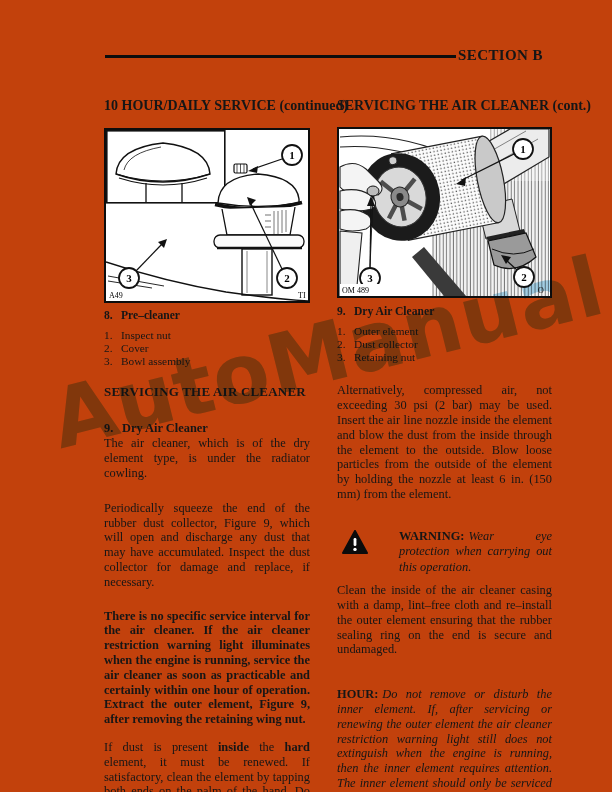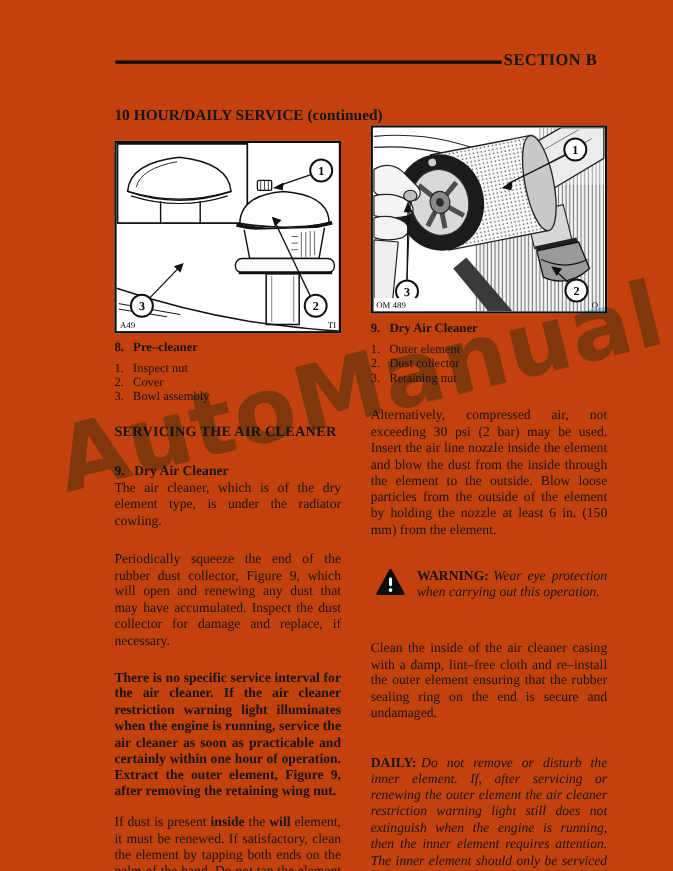--- a/index.html
+++ b/index.html
@@ -29,26 +29,26 @@
   
   .section-heading{margin-top:18px;font-weight:bold;font-size:13px;line-height:14px;letter-spacing:.2px;}
   .sub-heading{margin-top:23px;font-weight:bold;font-size:12.4px;line-height:13px;display:flex;}
   .sub-heading .num{width:18px;}
   
   .para{font-size:12.4px;line-height:14.8px;text-align:justify;}
   .m1{margin-top:1px;}
   .m13{margin-top:13px;}
   .m19{margin-top:19px;font-weight:bold;}
   .m20{margin-top:20px;}
-  .m25{margin-top:35px;}
+  .m25{margin-top:8px;}
   .m27{margin-top:27px;}
   .m30{margin-top:30px;}
   .b{font-weight:bold;}
   
-  .warning{display:flex;align-items:flex-start;}
+  .warning{display:flex;align-items:flex-start;gap:20px;}
   .warn-icon{flex:0 0 26px;margin-left:5px;margin-right:11px;margin-top:1px;}
   .warn-text{font-size:12.4px;line-height:15.5px;font-style:italic;text-align:justify;}
   .inline-label{font-style:normal;font-weight:bold;margin-right:4px;}
   .note{font-style:italic;}
   .note .inline-label{font-style:normal;}
   
   .watermark{position:absolute;left:64px;top:378px;width:620px;line-height:84px;
       font-family:"DejaVu Sans","Liberation Sans",sans-serif;font-weight:bold;font-size:82px;
       color:#a9d7ee;transform:rotate(-14deg);transform-origin:left bottom;
       mix-blend-mode:multiply;pointer-events:none;z-index:6;letter-spacing:1px;}
@@ -137,26 +137,27 @@
     </div>
 
     <div class="section-heading">SERVICING THE AIR CLEANER</div>
 
     <div class="sub-heading">
       <span class="num">9.</span>
       <span>Dry Air Cleaner</span>
     </div>
 
     <div class="para m1">The air cleaner, which is of the dry element type, is under the radiator cowling.</div>
-    <div class="para m20">Periodically squeeze the end of the rubber dust collector, Figure 9, which will open and renewing any dust that may have accumulated. Inspect the dust collector for damage and replace, if necessary.</div>
+    <div class="para m20">Periodically squeeze the end of the rubber dust collector, Figure 9, which will open and discharge any dust that may have accumulated. Inspect the dust collector for damage and replace, if necessary.</div>
     <div class="para m19">There is no specific service interval for the air cleaner. If the air cleaner restriction warning light illuminates when the engine is running, service the air cleaner as soon as practicable and certainly within one hour of operation. Extract the outer element, Figure 9, after removing the retaining wing nut.</div>
-    <div class="para m13"><span>If dust is present </span><span class="b">inside</span><span> the </span><span class="b">will</span><span> element, it must be renewed. If satisfactory, clean the element by tapping both ends on the palm of the hand. Do not tap the element against any hard surface as it will be damaged or distorted.</span></div>
+    <div class="para m13"><span>If dust is present </span><span class="b">inside</span><span> the </span><span class="b">hard</span><span> element, it must be renewed. If satisfactory, clean the element by tapping both ends on the palm of the hand. Do not tap the element against any hard surface as it will be damaged or distorted.</span></div>
   </div>
 
   <div class="col right">
+    <div class="col-heading">SERVICING THE AIR CLEANER (cont.)</div>
 
     <div class="figframe right-fig">
       <svg class="fig-svg" viewBox="0 0 209 167">
         <defs>
           <pattern id="vl" width="3.4" height="6" patternUnits="userSpaceOnUse">
             <rect width="3.4" height="6" fill="#f3f3f3"></rect>
             <path d="M1.2,0 V6" stroke="#6f6f6f" stroke-width="0.9"></path>
           </pattern>
           <pattern id="dots" width="3.6" height="3.6" patternUnits="userSpaceOnUse">
             <rect width="3.6" height="3.6" fill="#fcfcfc"></rect>
@@ -249,19 +250,19 @@
         <circle cx="13" cy="19.4" r="1.7" fill="#fff"></circle>
       </svg>
       <div class="warn-text">
         <span class="inline-label">WARNING:</span><span>Wear eye protection when carrying out this operation.</span>
       </div>
     </div>
 
     <div class="para m25">Clean the inside of the air cleaner casing with a damp, lint–free cloth and re–install the outer element ensuring that the rubber sealing ring on the end is secure and undamaged.</div>
 
     <div class="para note m30">
-      <span class="inline-label">DAILY:</span><span>Do not remove or disturb the inner element. If, after servicing or renewing the outer element the air cleaner restriction warning light still does not extinguish when the engine is running, then the inner element requires attention. The inner element should only be serviced by an authorized Ford New Holland dealer.</span>
+      <span class="inline-label">HOUR:</span><span>Do not remove or disturb the inner element. If, after servicing or renewing the outer element the air cleaner restriction warning light still does not extinguish when the engine is running, then the inner element requires attention. The inner element should only be serviced by an authorized Ford New Holland dealer.</span>
     </div>
   </div>
 
   <div class="watermark">AutoManual</div>
 
 </div>
 
 </body></html>

